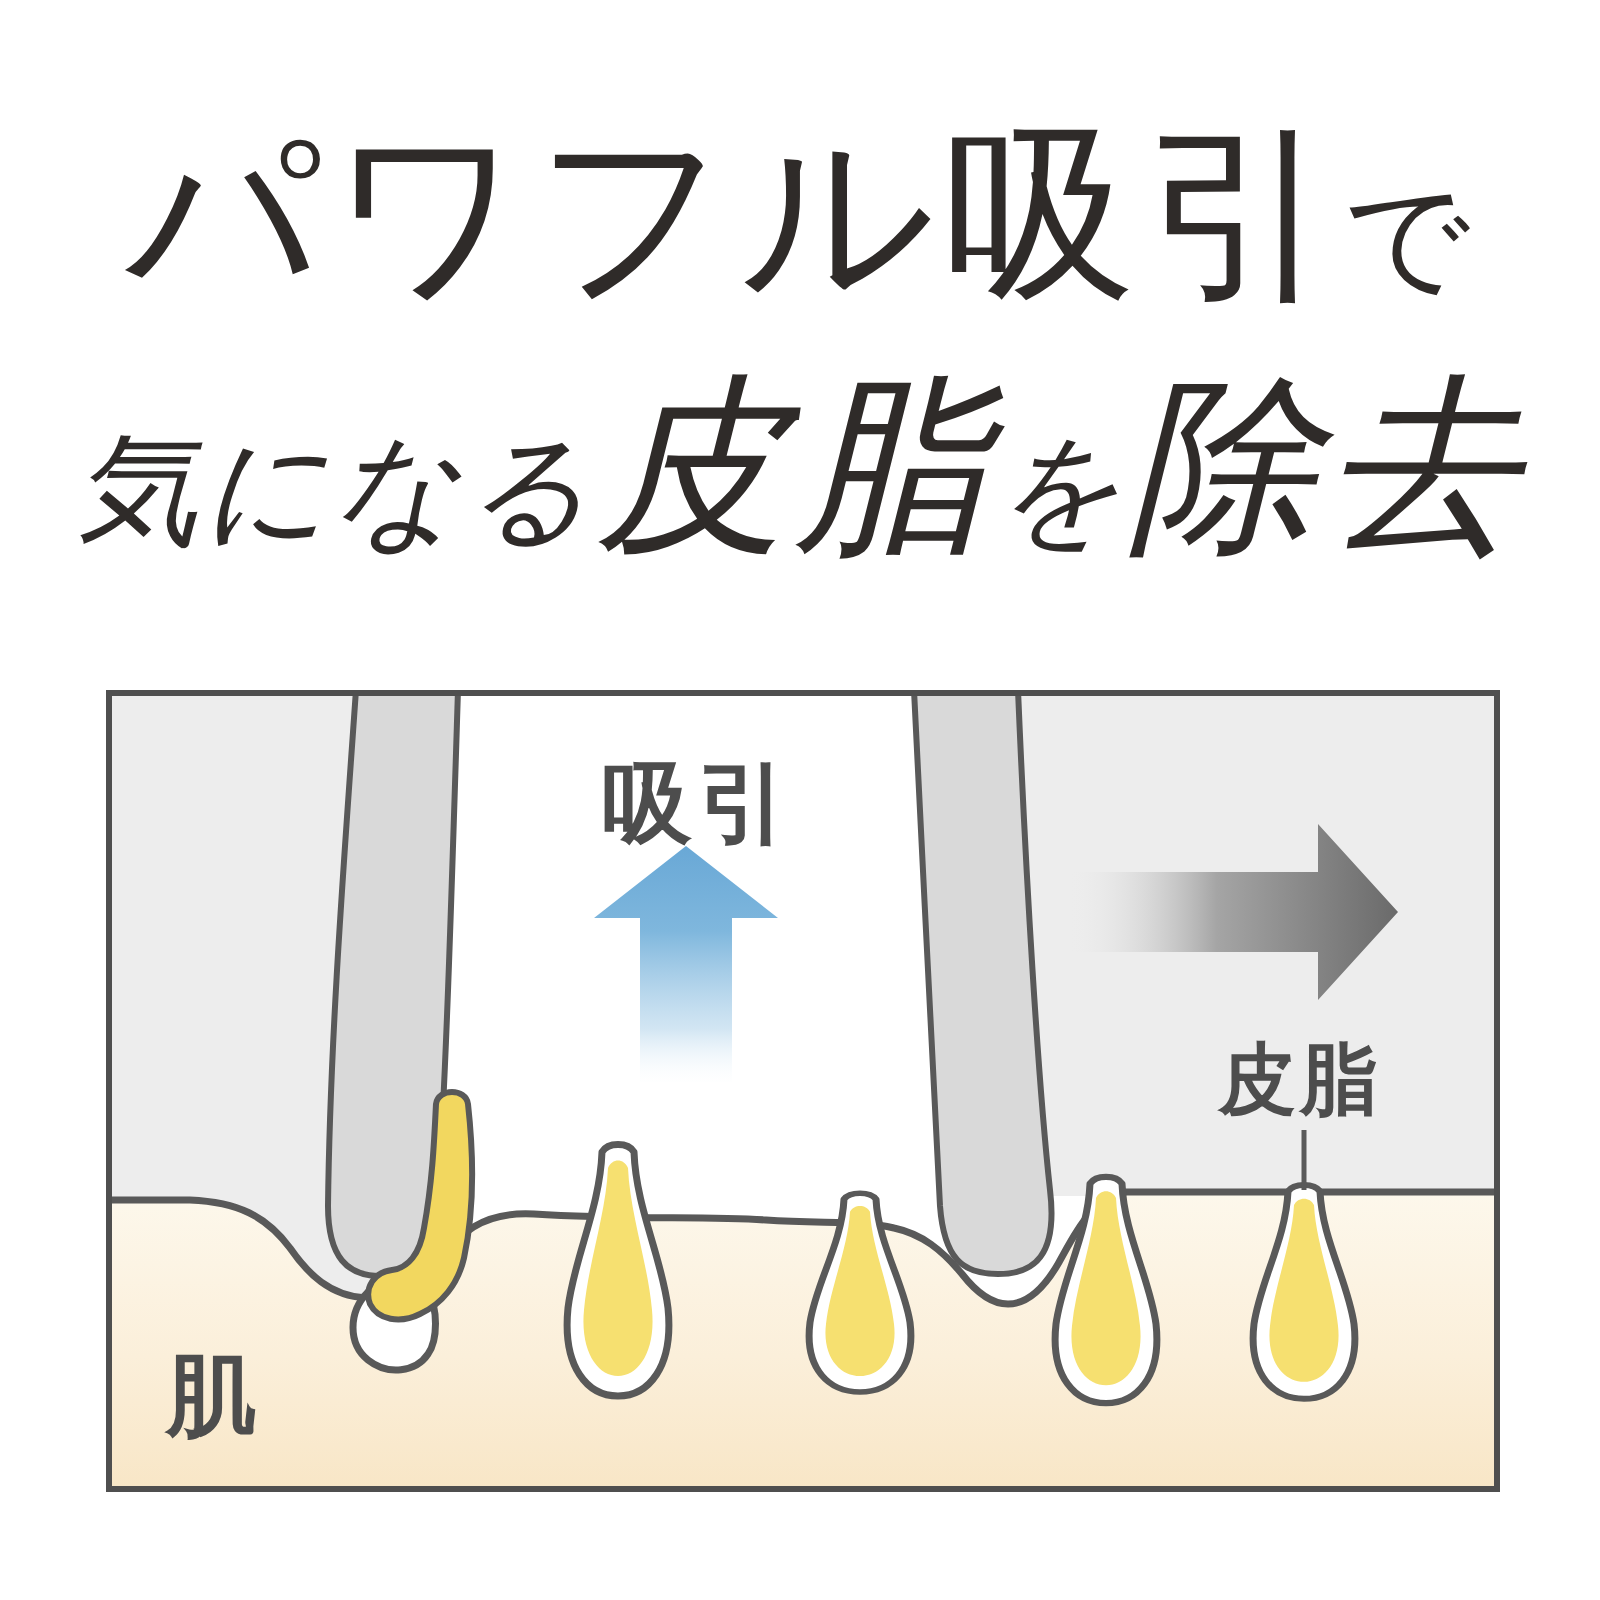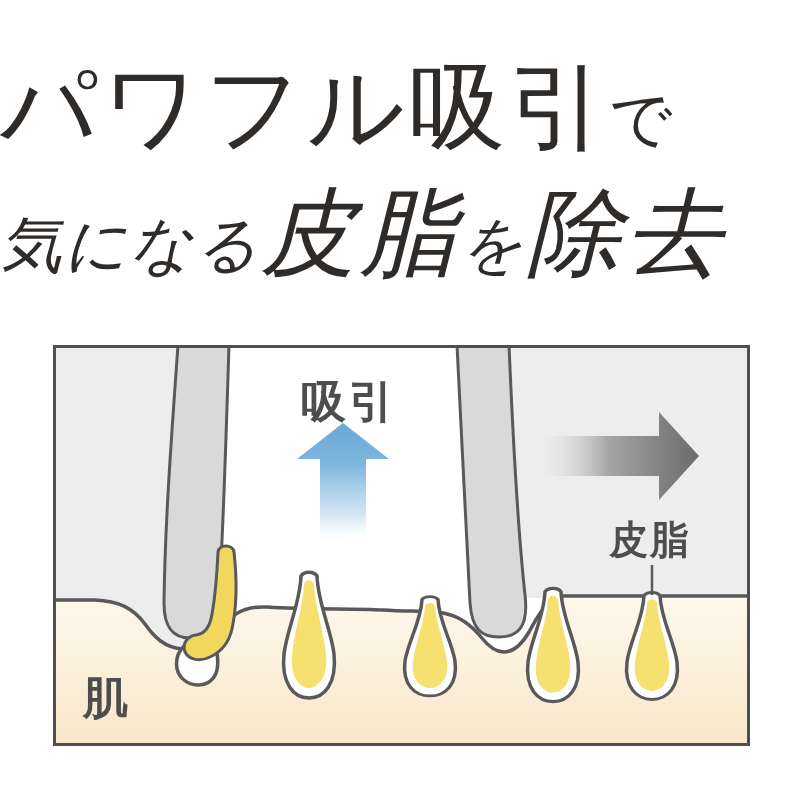--- a/index.html
+++ b/index.html
@@ -18,21 +18,21 @@
   .headline {
     position: absolute;
     left: 0; top: 0; width: 800px;
     color: #2f2b29;
     font-family: "Liberation Serif", "DejaVu Serif", serif;
     font-weight: 500;
   }
   .h-line {
     position: absolute;
     width: 100%;
-    text-align: left;
+    text-align: center;
     white-space: nowrap;
     line-height: 1;
   }
   .h-line1 { top: 60px; }
   .h-line2 { top: 186px; font-style: italic; }
   .h-big   { font-size: 96px; letter-spacing: 4px; }
   .h-small { font-size: 62px; letter-spacing: 2px; }
   
   .diagram {
     position: absolute;

